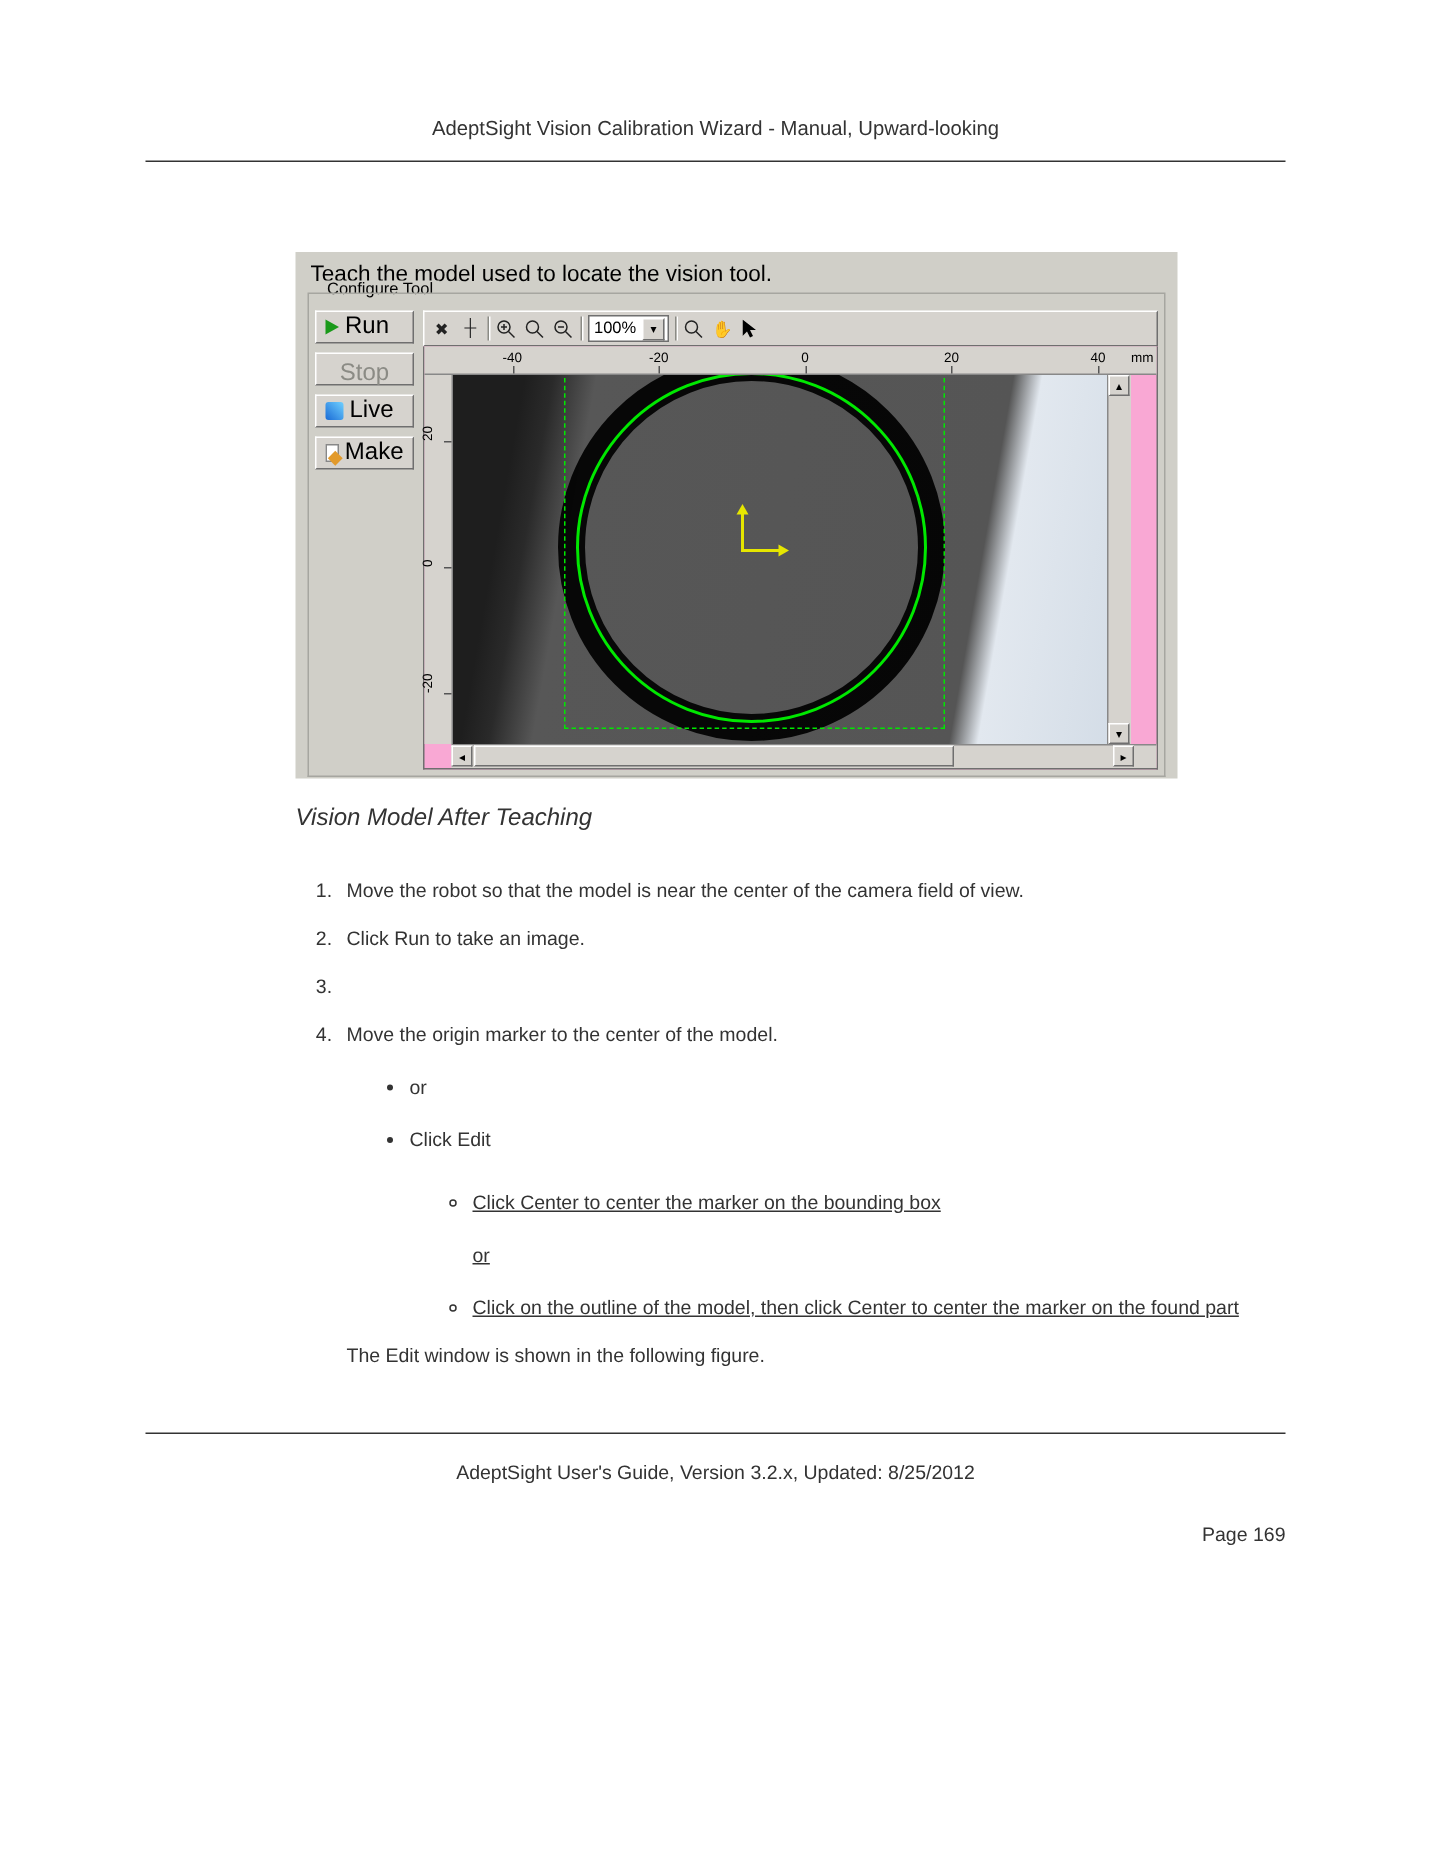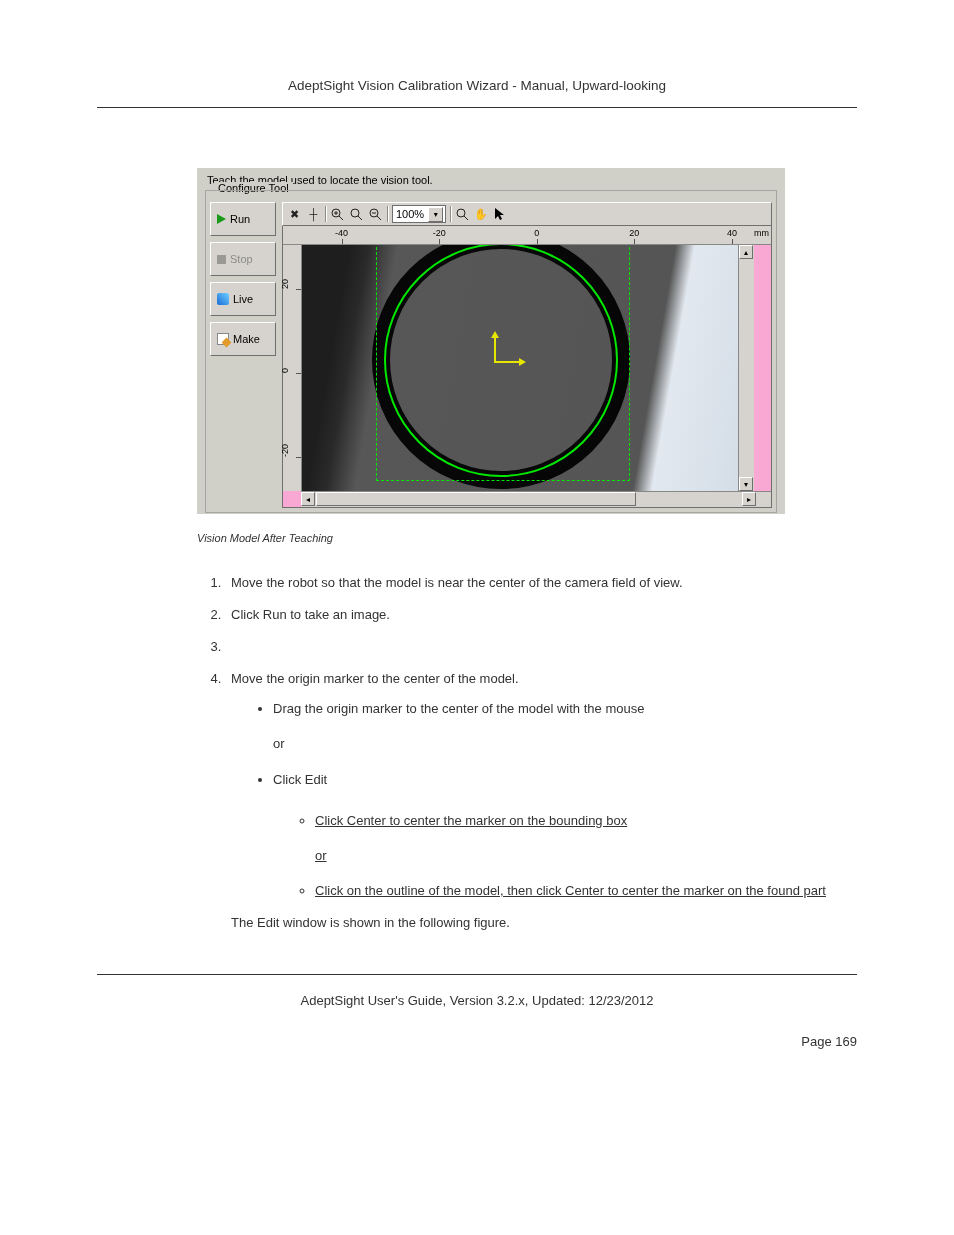--- a/index.html
+++ b/index.html
@@ -37,21 +37,21 @@
   }
   .footer-page {
     text-align: right;
     margin-top: 26px;
     font-size: 13px;
   }
   .caption {
     font-style: italic;
     padding-left: 100px;
     margin: 18px 0 28px 0;
-    font-size: 11px;
+    font-size: 16px;
   }
   ol.numbered {
     margin: 0 0 0 100px;
     padding-left: 28px;
     line-height: 1.7;
   }
   ol.numbered > li {
     padding-left: 6px;
     margin-bottom: 10px;
   }
@@ -82,21 +82,21 @@
     border: none;
     width: 588px;
     box-sizing: border-box;
     padding: 6px 0 1px 0;
     font-family: "MS Sans Serif", Tahoma, sans-serif;
     font-size: 11px;
     color: #000;
   }
   .sshot .instr {
     padding: 0 10px 4px 10px;
-    font-size: 11px;
+    font-size: 15px;
   }
   .group {
     margin: 0 8px;
     border: 1px solid #a6a6a0;
     border-top: none;
     position: relative;
     padding: 12px 4px 4px 4px;
   }
   .group::before {
     content: attr(data-legend);
@@ -112,30 +112,30 @@
     top: 0; left: 0; right: 0;
     height: 0;
     border-top: 1px solid #a6a6a0;
   }
   .gcontent { display: flex; gap: 6px; }
   .side { width: 66px; flex: none; display: flex; flex-direction: column; gap: 6px; }
   .btn {
     display: flex;
     align-items: center;
     gap: 4px;
-    height: 34px;
+    height: 22px;
     padding: 0 6px;
     background: #d6d3ce;
     border: 1px solid #fff;
     border-right-color: #6f6f6f;
     border-bottom-color: #6f6f6f;
     box-sizing: border-box;
-    font-size: 11px;
-  }
-  .btn.disabled { color: #8b8b85; }
+    font-size: 16px;
+  }
+  .btn.disabled { color: #8b8b85; flex-direction: column; }
   .btn .ico { width: 12px; height: 12px; display: inline-block; }
   .tri-play { width:0;height:0;border-left:9px solid #1a9a1a;border-top:5px solid transparent;border-bottom:5px solid transparent; display:inline-block;}
   .sq-stop { width:9px;height:9px;background:#9a9a92;display:inline-block;}
   .viewer {
     flex: 1;
     display: flex;
     flex-direction: column;
   }
   .toolbar {
     display: flex;
@@ -355,36 +355,35 @@
 
   <ol class="numbered">
     <li><span>Move the robot so that the model is near the center of the camera field of view.</span></li>
     <li><span>Click Run to take an image.</span></li>
     <li>
     </li>
     <li>
       <span>Move the origin marker to the center of the model.</span>
       <ul class="bullet">
         <li>
-          <span>Drag the origin marker to the center of the model with the mouse</span>
           <p>or</p>
         </li>
         <li>
           <span>Click Edit</span>
           <ul class="circle">
             <li>
               <span>Click Center to center the marker on the bounding box</span>
               <p>or</p>
             </li>
             <li>
               <span>Click on the outline of the model, then click Center to center the marker on the found part</span>
             </li>
           </ul>
         </li>
       </ul>
       <p>The Edit window is shown in the following figure.</p>
     </li>
   </ol>
 
   <hr class="hr-bottom">
-  <div class="footer">AdeptSight User's Guide,  Version 3.2.x, Updated: 12/23/2012</div>
+  <div class="footer">AdeptSight User's Guide,  Version 3.2.x, Updated: 8/25/2012</div>
   <div class="footer-page">Page 169</div>
 </div>
 
 </body></html>

